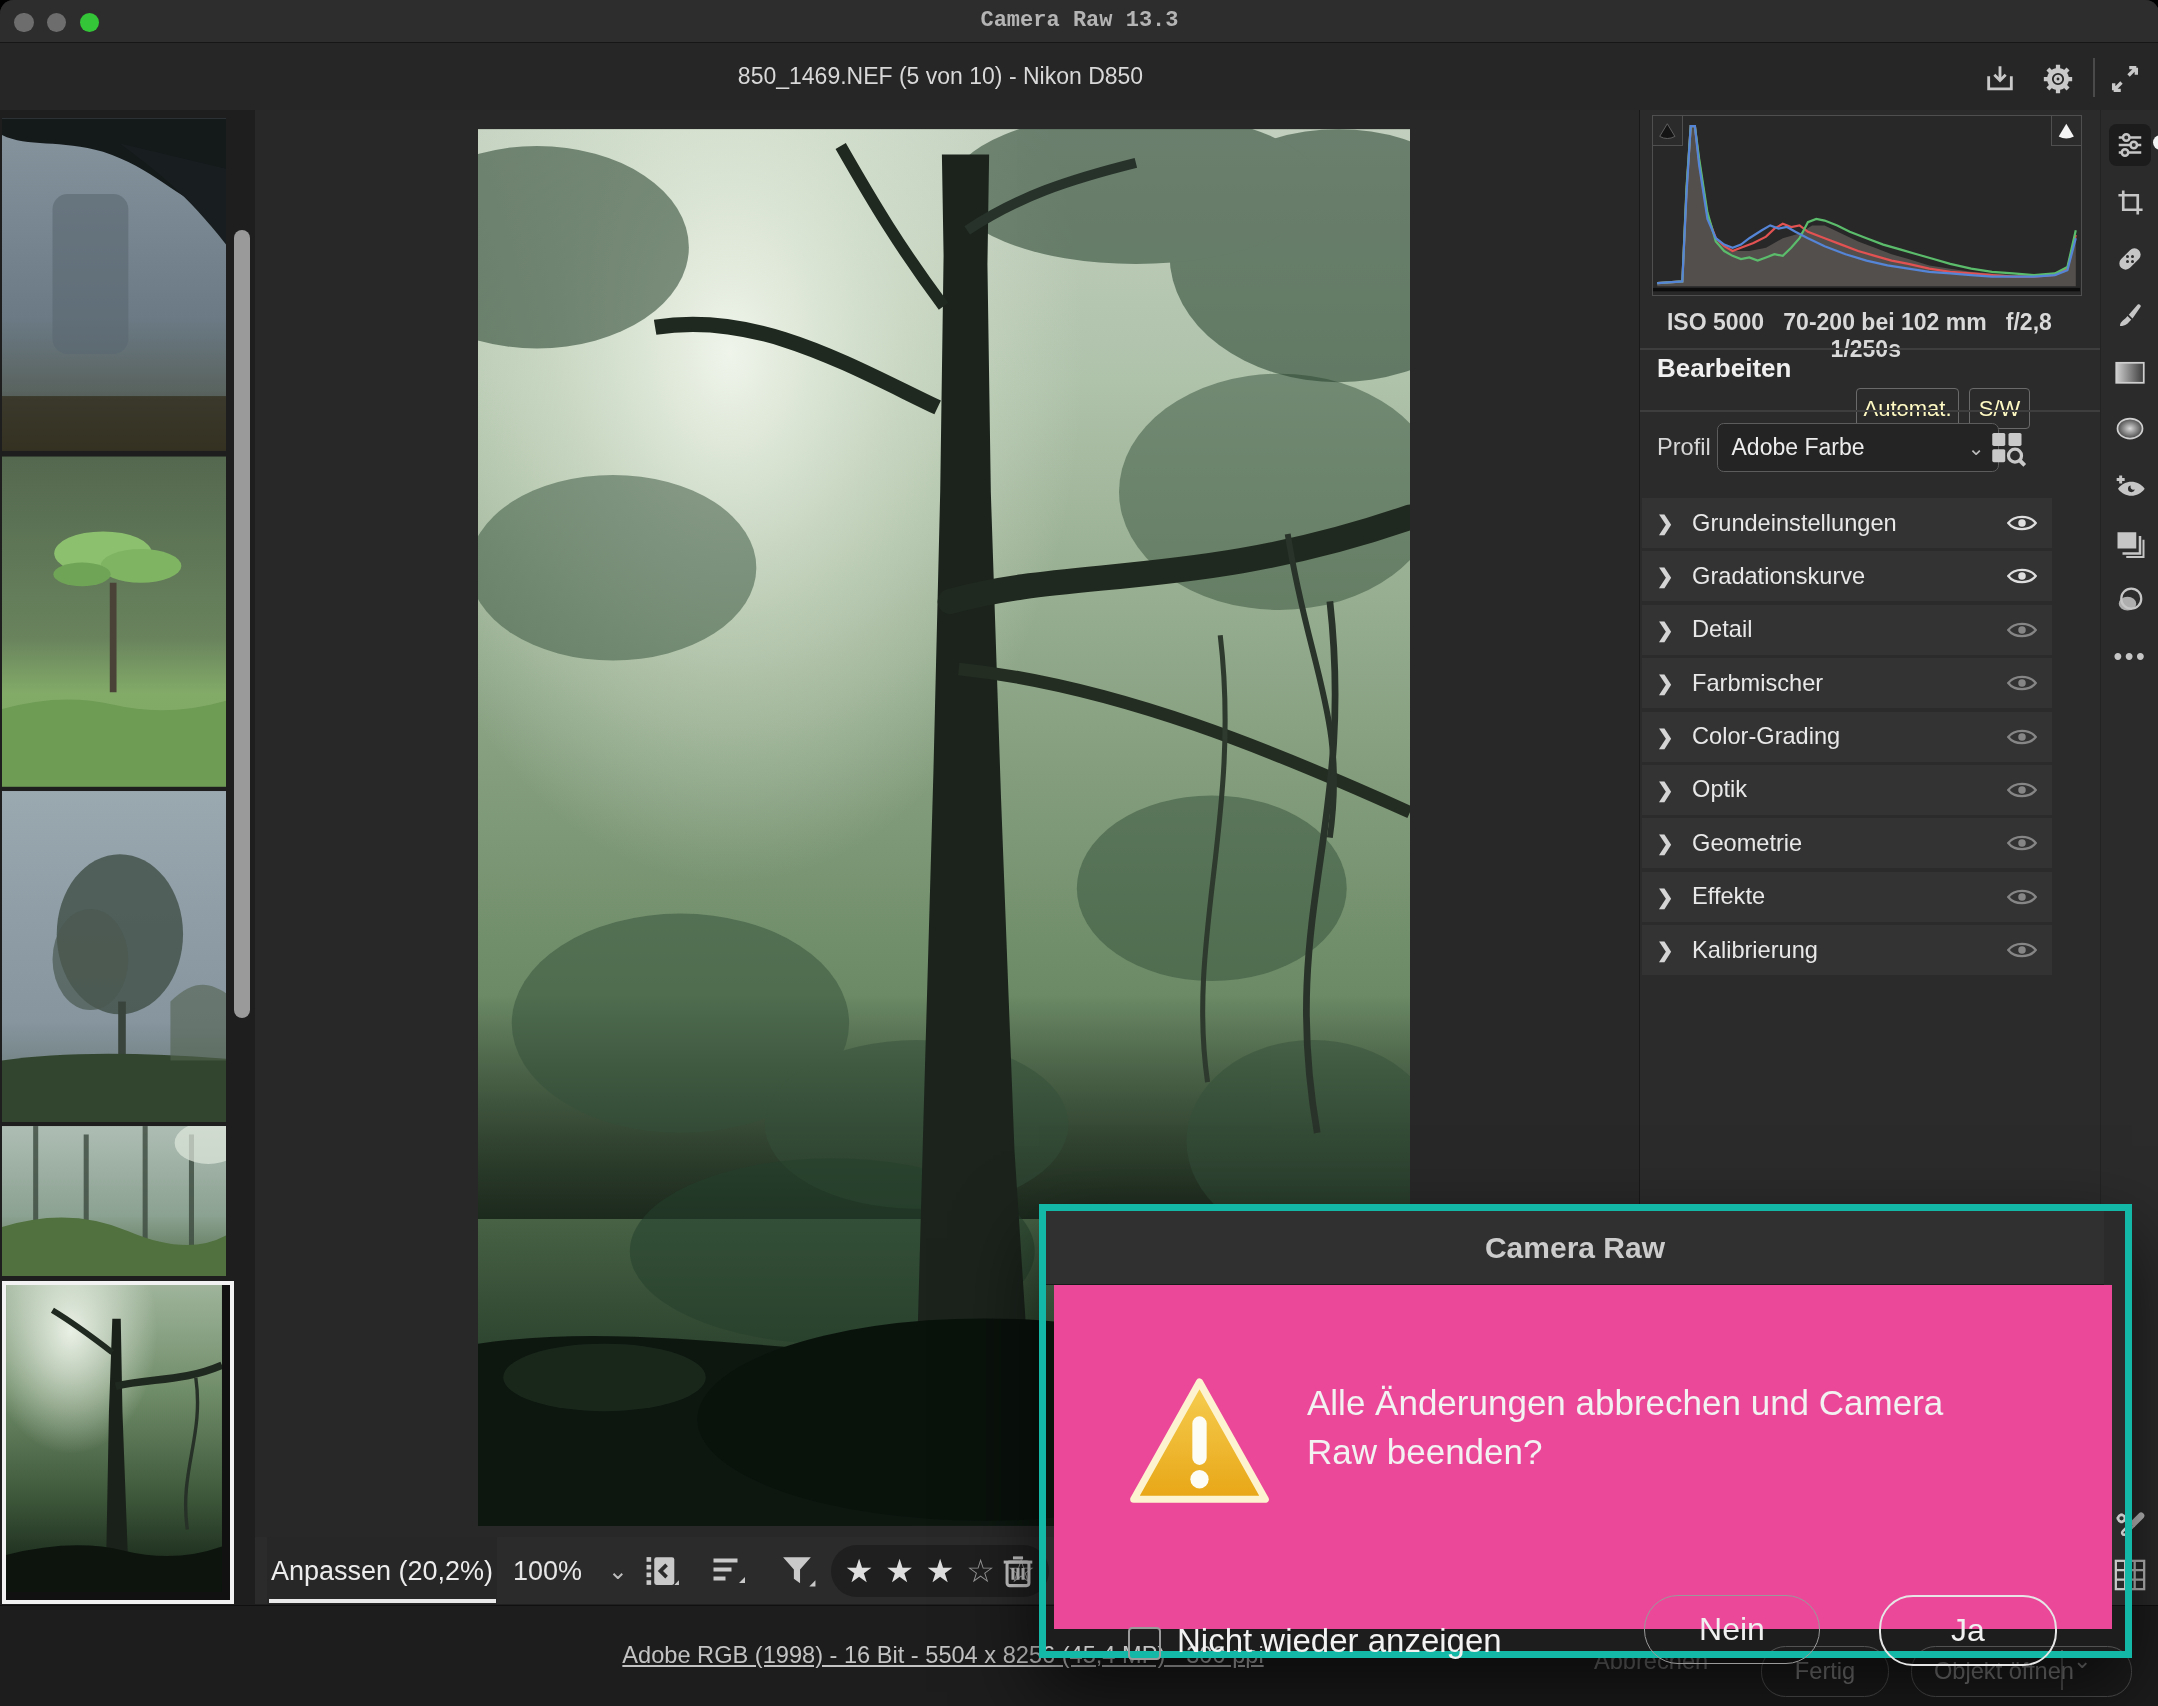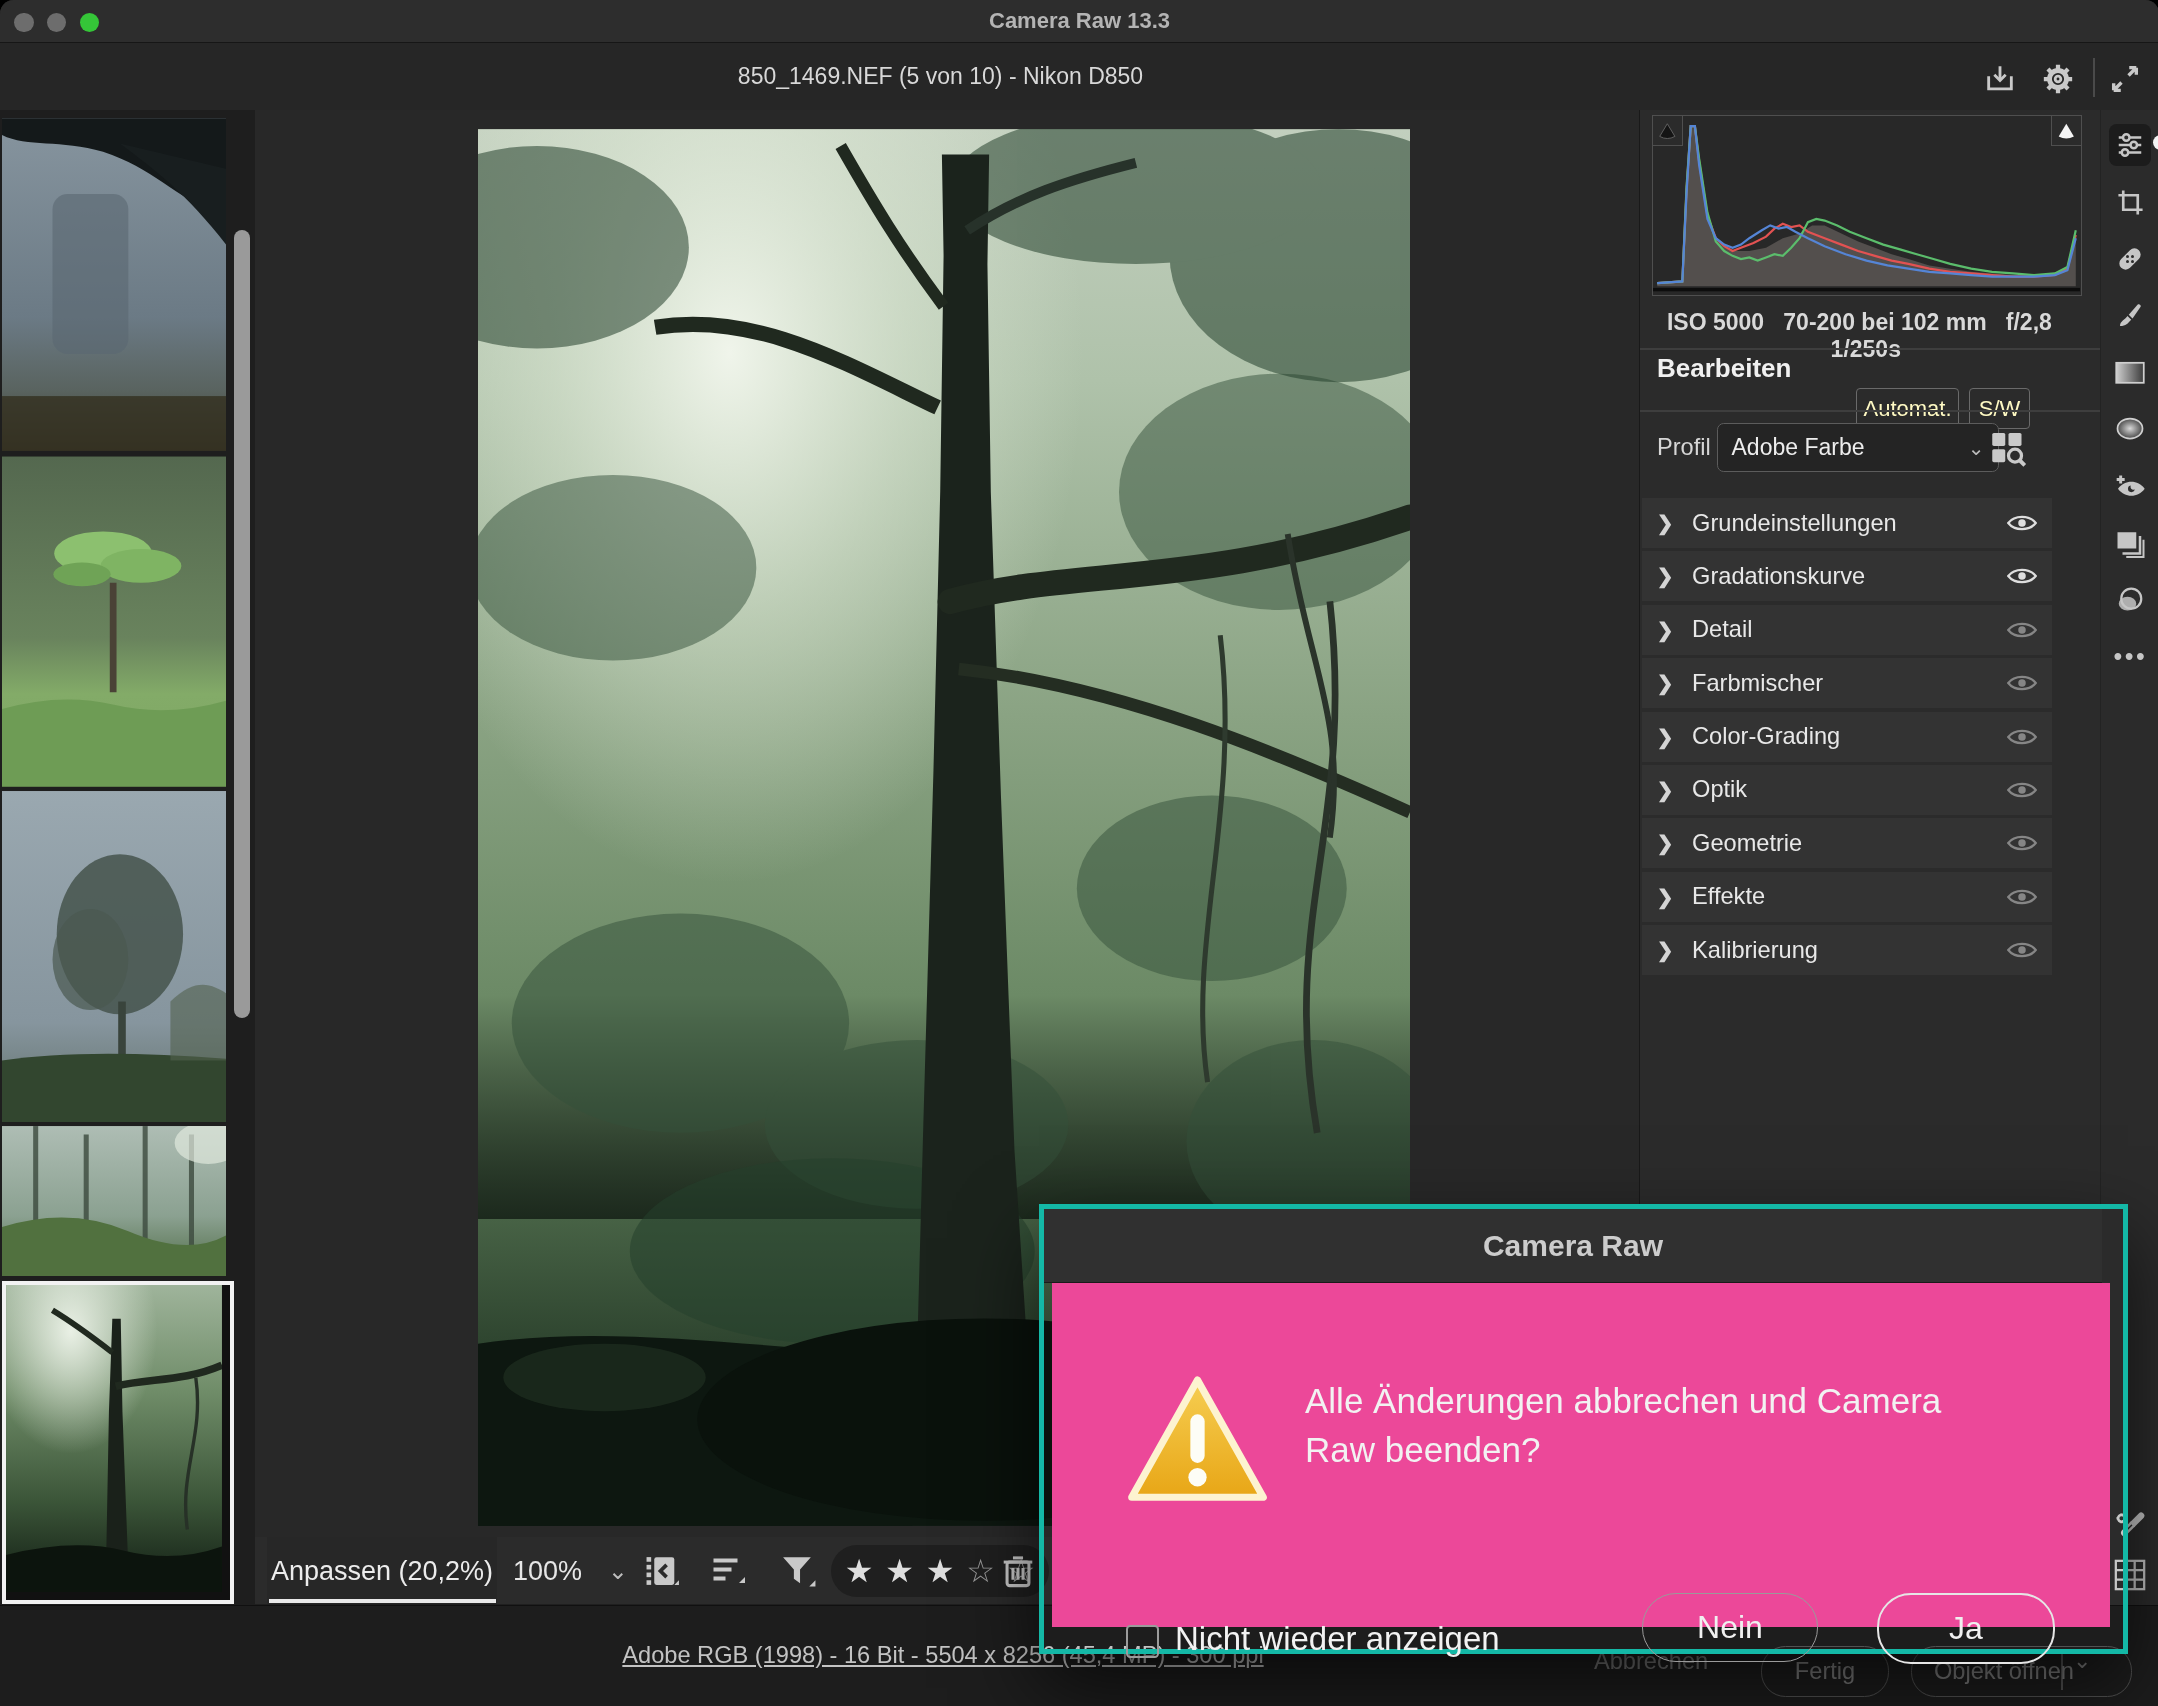--- a/index.html
+++ b/index.html
@@ -5,21 +5,21 @@
   html,body{margin:0;padding:0;background:#000;}
   .app{position:relative;width:2159px;height:1706px;background:#1f1f1f;overflow:hidden;
        font-family:"Liberation Sans",sans-serif;border-radius:13.5px 13.5px 0 0;}
   .abs{position:absolute;}
 
   
   .titlebar{left:0;top:0;width:2159px;height:42px;background:#2d2d2d;border-bottom:0.8px solid #161616;}
   .tl{width:19.4px;height:19.4px;border-radius:50%;top:12.6px;}
   .tl.gray{background:#6d6d6d;}
   .tl.green{background:#35c538;}
-  .wtitle{width:100%;top:8.4px;text-align:center;font-size:22px;font-weight:bold;color:#b4b4b4;}
+  .wtitle{width:100%;top:8.4px;text-align:center;font-size:22px;font-weight:bold;color:#b4b4b4;font-family:Liberation Mono, monospace;}
   .docbar{left:0;top:43px;width:2159px;height:67px;background:#262626;border-bottom:0.8px solid #191919;padding-left:46px;}
   .doctitle{left:0;top:20px;width:1881px;text-align:center;font-size:23px;color:#d8d8d8;}
   .chromeicon{color:#c9c9c9;}
 
   
   .filmstrip{left:0;top:110px;width:255px;height:1495px;background:#1e1e1e;}
   .thumb{left:1.7px;width:224px;overflow:hidden;background:#111;}
   .thumb svg{display:block;}
   .thumb.sel{border:4.2px solid #f2f2f2;left:1.7px;}
   .fsscroll{left:234px;top:120px;width:16px;height:788px;background:#9a9a9a;border-radius:8.4px;}
@@ -71,21 +71,21 @@
 
   
   .footer{left:0;top:1605px;width:2159px;height:101px;background:#1d1d1d;border-top:0.8px solid #101010;}
   .colorlink{left:0;top:36px;width:1886px;text-align:center;font-size:23.6px;color:#c3c3c3;
              text-decoration:underline;}
   .fbtn{border:1.7px solid #7f7f7f;border-radius:24.5px;color:#cfcfcf;font-size:23.6px;
         display:flex;align-items:center;justify-content:center;opacity:.55;}
   .cancel{left:1594px;top:42px;font-size:23.6px;color:#9a9a9a;opacity:.7;}
 
   
-  .dlgwrap{left:1039px;top:1204px;width:1079px;height:440px;border:5px solid #14b8a6;
+  .dlgwrap{left:1039px;top:1204px;width:1079px;height:440px;border:7px solid #14b8a6;
            box-shadow:0 34px 76px rgba(0,0,0,.65);}
   .dlgtitle{left:0;top:0;width:1058px;height:73px;background:#303030;border-bottom:1.7px solid #1a1a1a;
             display:flex;align-items:center;justify-content:center;font-size:30px;font-weight:bold;color:#cccccc;}
   .dlgbody{left:8px;top:74px;width:1058px;height:344px;background:#ec4899;}
   .dmsg{left:253px;top:93px;width:708px;font-size:35px;line-height:49px;color:#f2f2f2;}
   .dcheck{left:74px;top:342px;width:29px;height:29px;border:2.5px solid #9b9b9b;border-radius:4.2px;}
   .dchecklbl{left:123px;top:337px;font-size:33px;color:#f2f2f2;}
   .dbtn{top:310px;width:174px;height:67px;border-radius:34px;color:#f0f0f0;font-size:32px;
         display:flex;align-items:center;justify-content:center;background:transparent;}
   .dbtn.no{left:590px;border:1.7px solid #9a9a9a;}

